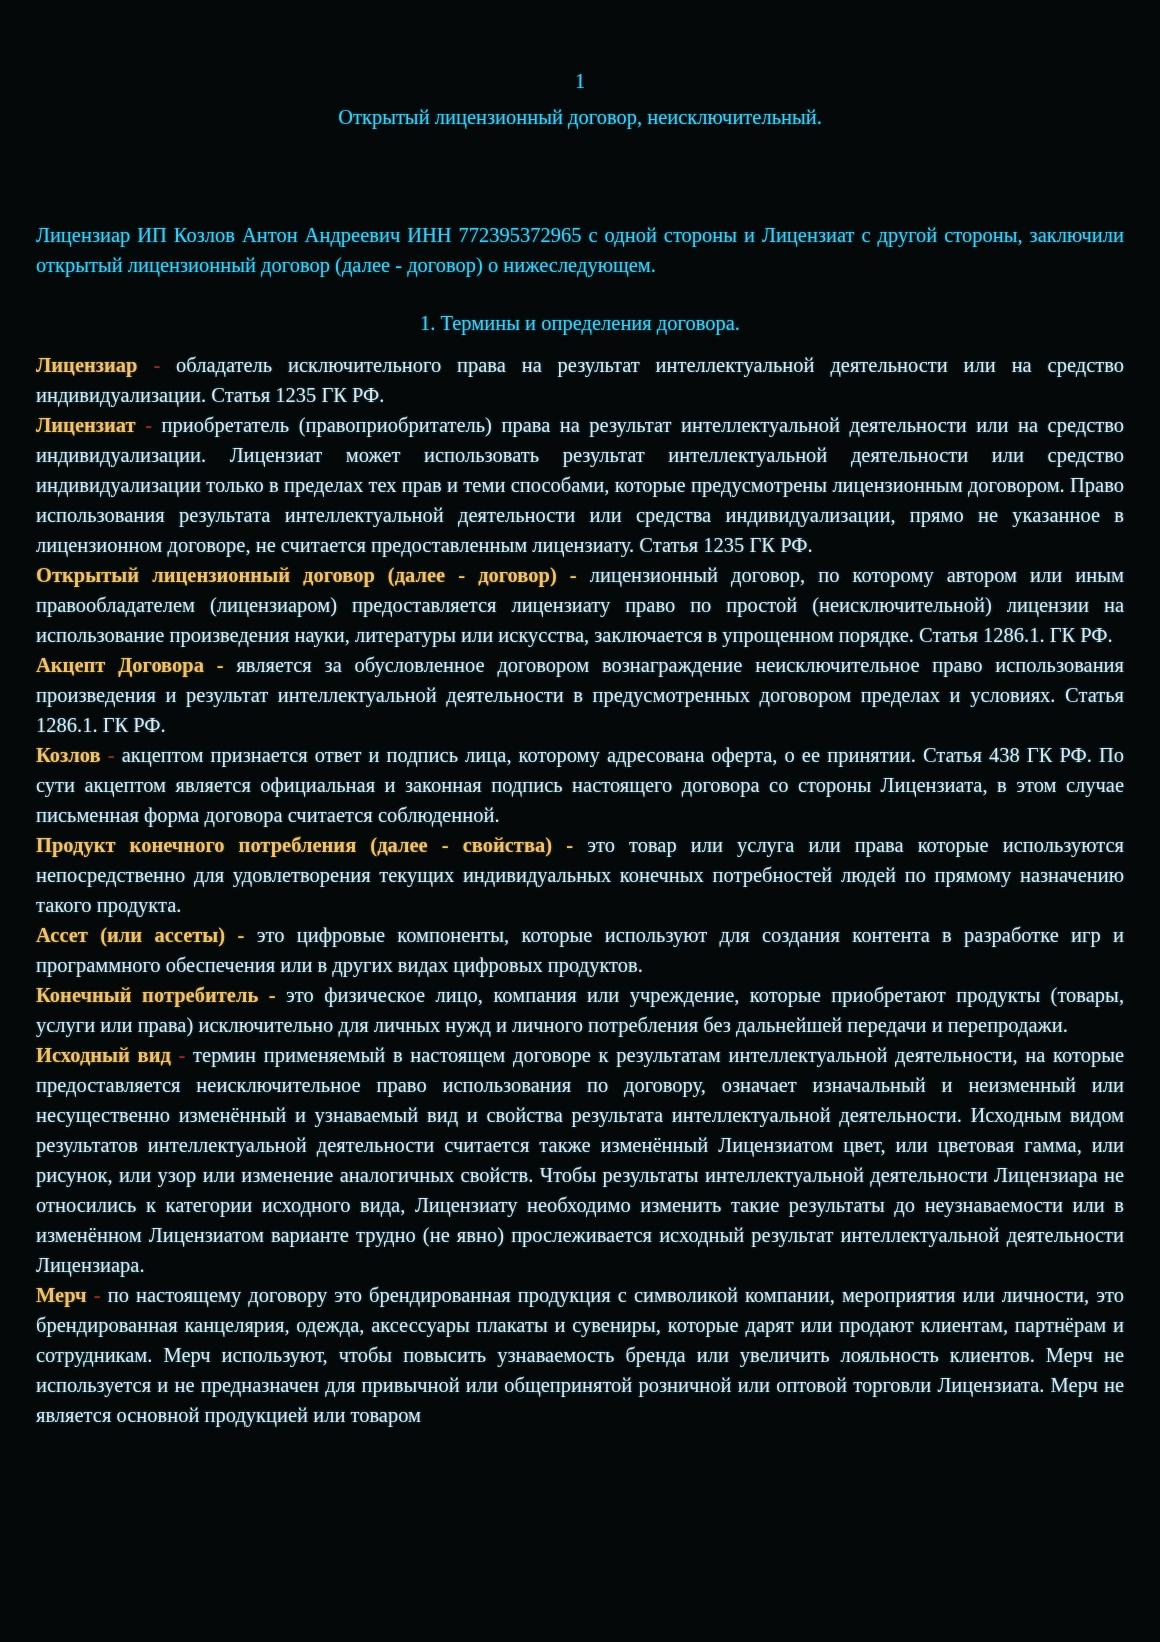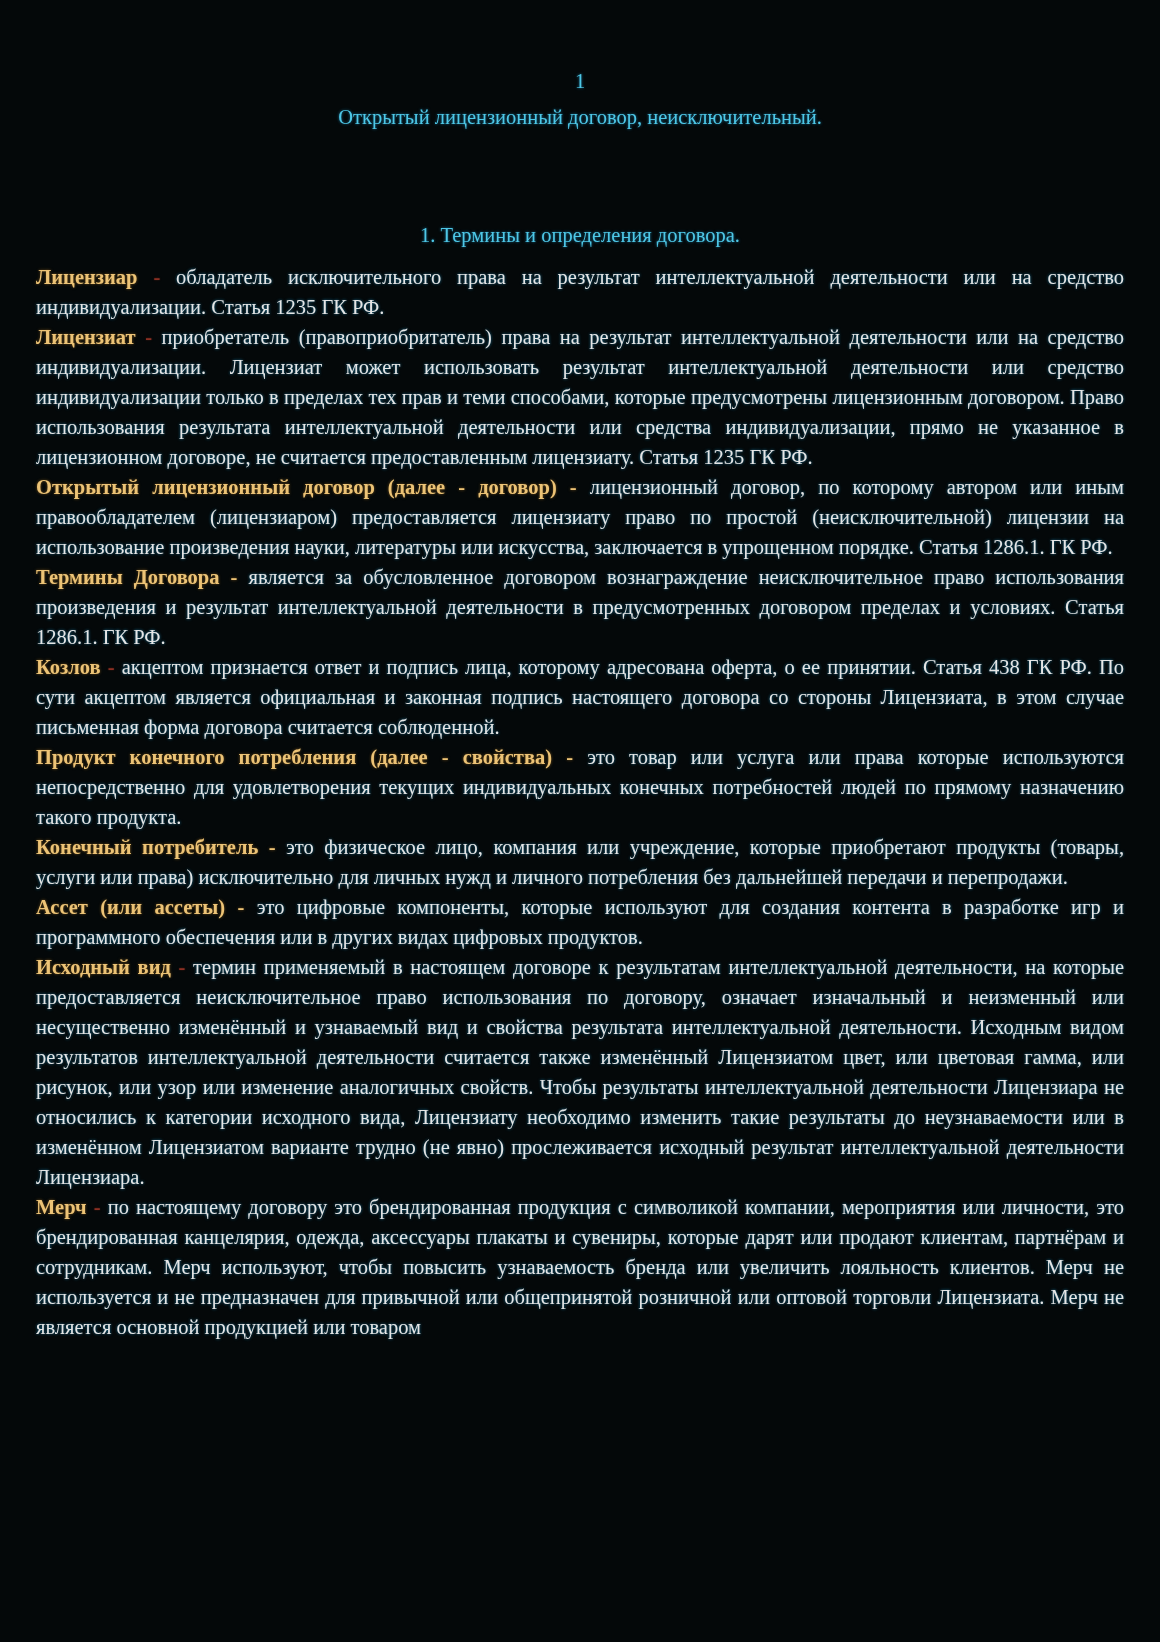--- a/index.html
+++ b/index.html
@@ -53,36 +53,37 @@
 </style>
 </head>
 <body>
 
 <div class="page">
 
   <p class="centered" id="page-number">1</p>
 
   <p class="centered" id="doc-title">Открытый лицензионный договор, неисключительный.</p>
 
+  <p class="para" id="intro-paragraph">Лицензиар ИП Козлов Антон Андреевич ИНН 772395372965 с одной стороны и Лицензиат с другой стороны, заключили открытый лицензионный договор (далее - договор) о нижеследующем.</p>
 
   <p class="centered" id="section-heading">1. Термины и определения договора.</p>
 
   <p class="para def"><span class="term">Лицензиар</span> <span class="dash red">-</span> <span class="dtext">обладатель исключительного права на результат интеллектуальной деятельности или на средство индивидуализации. Статья 1235 ГК РФ.</span></p>
 
   <p class="para def"><span class="term">Лицензиат</span> <span class="dash red">-</span> <span class="dtext">приобретатель (правоприобритатель) права на результат интеллектуальной деятельности или на средство индивидуализации. Лицензиат может использовать результат интеллектуальной деятельности или средство индивидуализации только в пределах тех прав и теми способами, которые предусмотрены лицензионным договором. Право использования результата интеллектуальной деятельности или средства индивидуализации, прямо не указанное в лицензионном договоре, не считается предоставленным лицензиату. Статья 1235 ГК РФ.</span></p>
 
   <p class="para def"><span class="term">Открытый лицензионный договор (далее - договор)</span> <span class="dash gold">-</span> <span class="dtext">лицензионный договор, по которому автором или иным правообладателем (лицензиаром) предоставляется лицензиату право по простой (неисключительной) лицензии на использование произведения науки, литературы или искусства, заключается в упрощенном порядке. Статья 1286.1. ГК РФ.</span></p>
 
-  <p class="para def"><span class="term">Термины Договора</span> <span class="dash gold">-</span> <span class="dtext">является за обусловленное договором вознаграждение неисключительное право использования произведения и результат интеллектуальной деятельности в предусмотренных договором пределах и условиях.  Статья 1286.1. ГК РФ.</span></p>
+  <p class="para def"><span class="term">Акцепт Договора</span> <span class="dash gold">-</span> <span class="dtext">является за обусловленное договором вознаграждение неисключительное право использования произведения и результат интеллектуальной деятельности в предусмотренных договором пределах и условиях.  Статья 1286.1. ГК РФ.</span></p>
 
   <p class="para def"><span class="term">Козлов</span> <span class="dash red">-</span> <span class="dtext">акцептом признается ответ и подпись лица, которому адресована оферта, о ее принятии. Статья 438 ГК РФ. По сути акцептом является официальная и законная подпись настоящего договора со стороны Лицензиата, в этом случае письменная форма договора считается соблюденной.</span></p>
 
   <p class="para def"><span class="term">Продукт конечного потребления (далее - свойства)</span> <span class="dash gold">-</span> <span class="dtext">это товар или услуга или права которые используются непосредственно для удовлетворения текущих индивидуальных конечных потребностей людей по прямому назначению такого продукта.</span></p>
 
+  <p class="para def"><span class="term">Ассет (или ассеты)</span> <span class="dash gold">-</span> <span class="dtext">это цифровые компоненты, которые используют для создания контента в разработке игр и программного обеспечения или в других видах цифровых продуктов.</span></p>
+
   <p class="para def"><span class="term">Конечный потребитель</span> <span class="dash gold">-</span> <span class="dtext">это физическое лицо, компания или учреждение, которые приобретают продукты (товары, услуги или права) исключительно для личных нужд и личного потребления без дальнейшей передачи и перепродажи.</span></p>
-
-  <p class="para def"><span class="term">Ассет (или ассеты)</span> <span class="dash gold">-</span> <span class="dtext">это цифровые компоненты, которые используют для создания контента в разработке игр и программного обеспечения или в других видах цифровых продуктов.</span></p>
 
   <p class="para def"><span class="term">Исходный вид</span> <span class="dash red">-</span> <span class="dtext">термин применяемый в настоящем договоре к результатам интеллектуальной деятельности, на которые предоставляется неисключительное право использования по договору, означает изначальный и неизменный или несущественно изменённый и узнаваемый вид и свойства результата интеллектуальной деятельности. Исходным видом результатов интеллектуальной деятельности считается также изменённый Лицензиатом цвет, или цветовая гамма, или рисунок, или узор или изменение аналогичных свойств. Чтобы результаты интеллектуальной деятельности Лицензиара не относились к категории исходного вида, Лицензиату необходимо изменить такие результаты до неузнаваемости или в изменённом Лицензиатом варианте трудно (не явно) прослеживается исходный результат интеллектуальной деятельности Лицензиара.</span></p>
 
   <p class="para def"><span class="term">Мерч</span> <span class="dash red">-</span> <span class="dtext">по настоящему договору это брендированная продукция с символикой компании, мероприятия или личности, это брендированная канцелярия, одежда, аксессуары плакаты и сувениры, которые дарят или продают клиентам, партнёрам и сотрудникам. Мерч используют, чтобы повысить узнаваемость бренда или увеличить лояльность клиентов. Мерч не используется и не предназначен для привычной или общепринятой розничной или оптовой торговли Лицензиата. Мерч не является основной продукцией или товаром</span></p>
 
 </div>
 
 </body></html>

